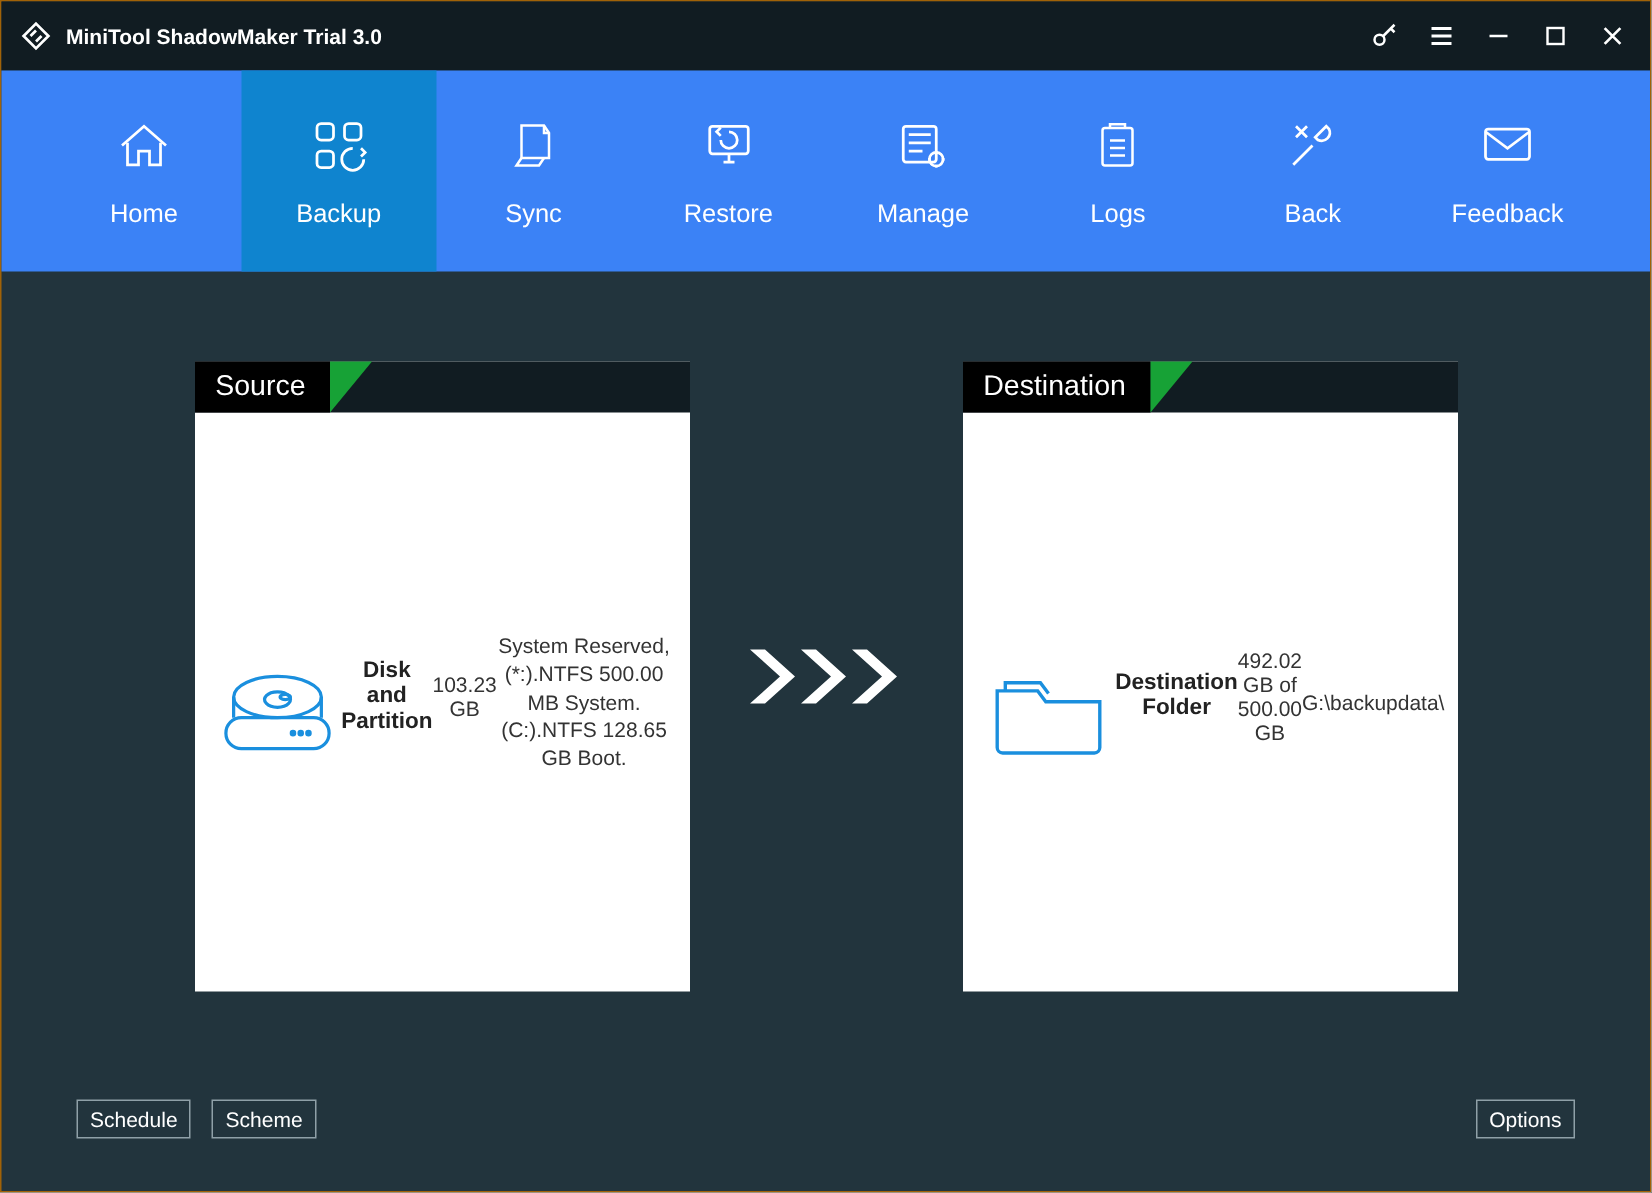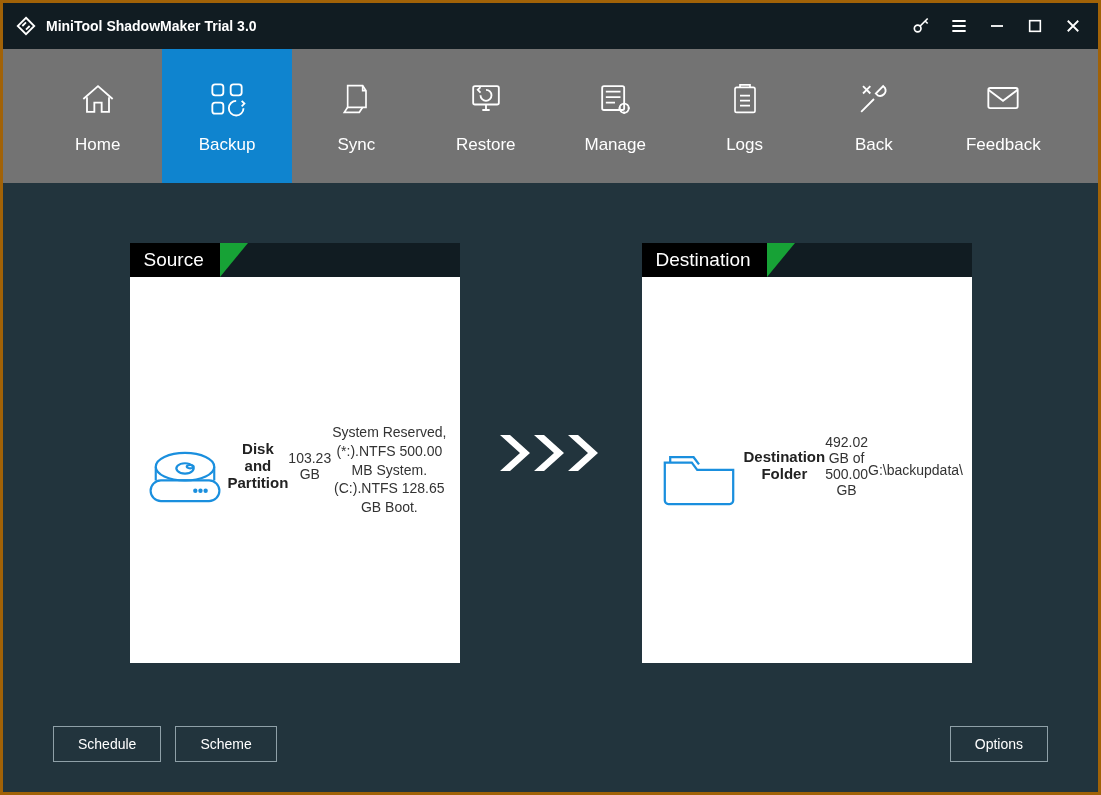--- a/index.html
+++ b/index.html
@@ -1,38 +1,38 @@
 <!DOCTYPE html>
 <html><head>
 <meta charset="utf-8">
 <style>
   * { box-sizing: border-box; margin: 0; padding: 0; font-family: "Segoe UI", Arial, sans-serif; }
   html, body { width: 1101px; height: 795px; overflow: hidden; background: #fff; }
 
   .window {
     width: 1101px; height: 795px; background: #22343d; position: relative;
-    border: 3px solid #a16207;
+    border: 1px solid #a16207;
   }
 
   
   .titlebar {
     height: 46px; background: #111c22; display: flex; align-items: center;
     padding: 0 6px 0 12px; color: #fff;
   }
   .titlebar .logo-icon { width: 22px; height: 22px; margin-right: 9px; display:flex; align-items:center; justify-content:center;}
   .titlebar .title { font-size: 14px; font-weight: 600; flex: 0 0 auto; }
   .titlebar .spacer { flex: 1; }
   .titlebar .ctrl {
     width: 38px; height: 38px; display: flex; align-items: center; justify-content: center;
     color: #fff; cursor: pointer;
   }
 
   
   .nav {
-    height: 134px; background: #737373; display: flex; padding: 0 30px;
+    height: 134px; background: #3b82f6; display: flex; padding: 0 30px;
   }
   .nav .tab {
     flex: 1; display: flex; flex-direction: column; align-items: center; justify-content: center;
     color: #fff; cursor: pointer;
   }
   .nav .tab.active { background: #0F84CF; }
   .nav .tab .ticon { width: 44px; height: 44px; display:flex; align-items:center; justify-content:center; margin-bottom: 14px;}
   .nav .tab .tlabel { font-size: 17px; }
 
   
@@ -72,21 +72,21 @@
     display: flex; align-items: center; justify-content: center; height: 420px;
     align-self: flex-start; margin-top: 0;
   }
   .arrows svg { display:block; }
 
   
   .footer {
     height: 96px; display: flex; align-items: center; padding: 0 50px;
   }
   .btn {
-    height: 36px; padding: 0 24px; border: 1px solid #8fa0a8; color: #fff;
+    height: 26px; padding: 0 8px; border: 1px solid #8fa0a8; color: #fff;
     background: transparent; font-size: 14px; cursor: pointer;
   }
   .footer-left { display:flex; gap:14px; }
   .footer-right { margin-left:auto; display:flex; gap:22px; align-items:flex-start;}
   .backup-wrap { display:flex; }
   .btn-backup { width: 158px; border: 2px solid #d11; border-right:none; }
   .btn-drop  { width: 40px; border: 1px solid #8fa0a8; display:flex; align-items:center; justify-content:center; cursor:pointer; color:#fff;}
 </style>
 </head>
 <body>

